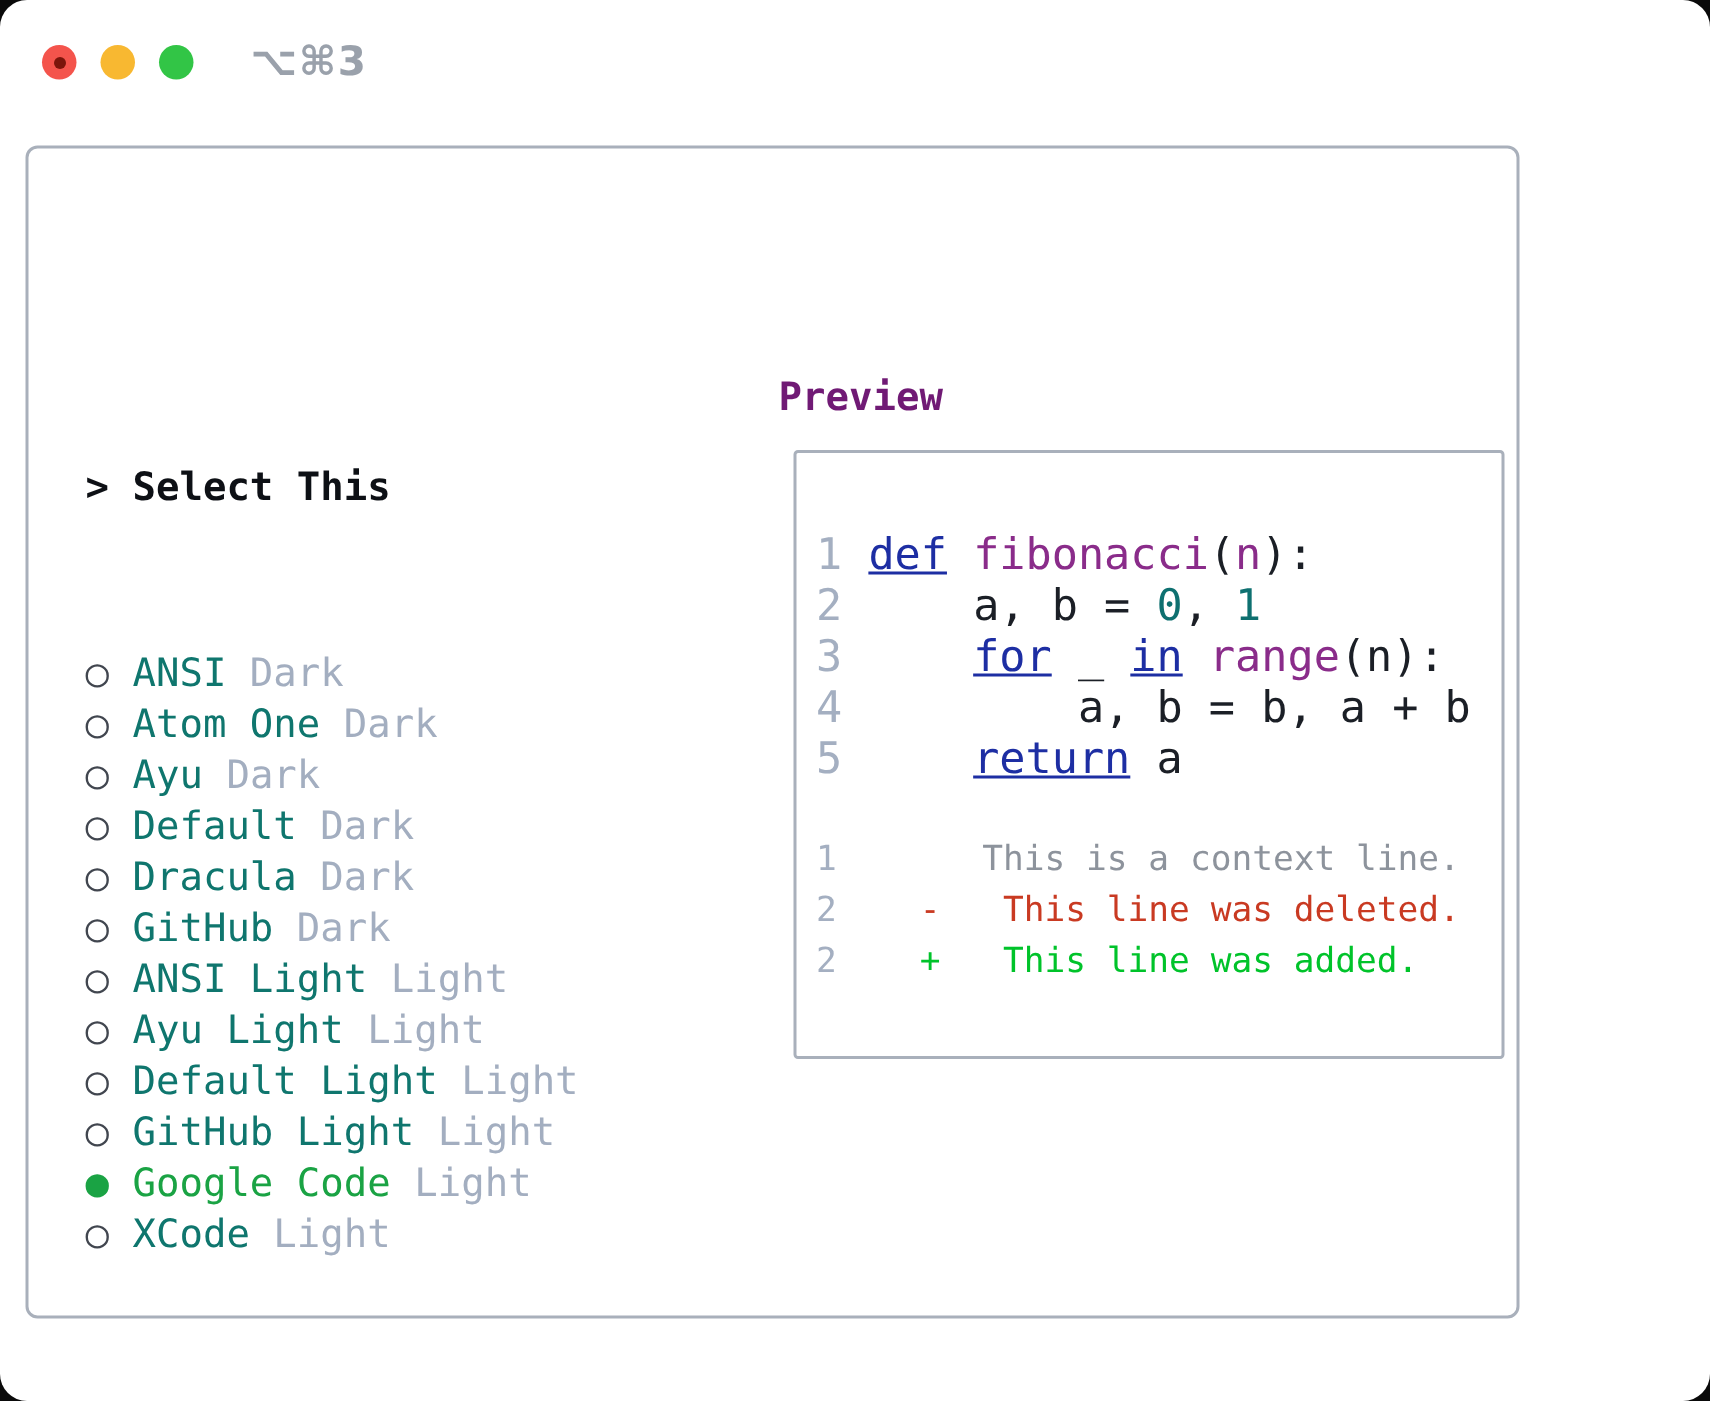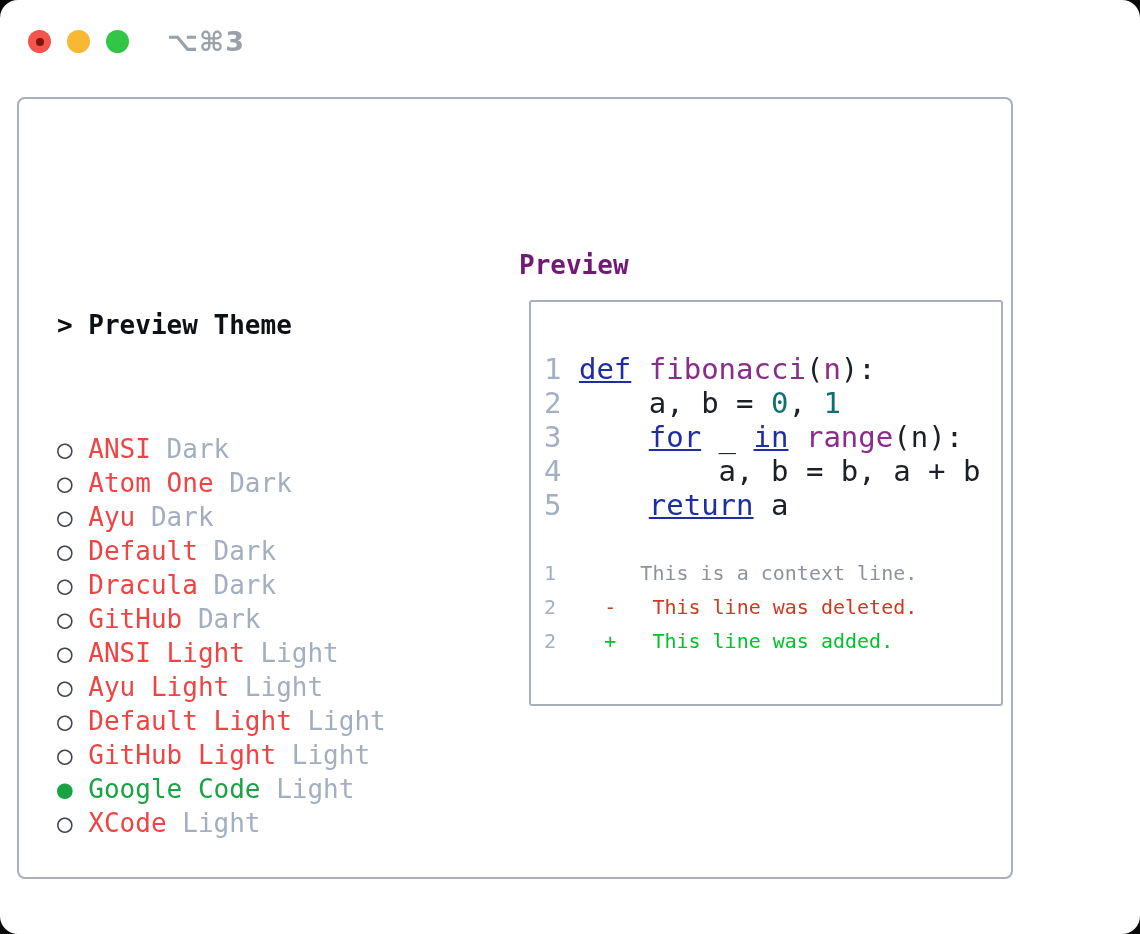--- a/index.html
+++ b/index.html
@@ -46,21 +46,21 @@
   }
   
   .left-col{
     position:absolute;left:38px;top:149px;
     font-size:26px;
     white-space:pre;
   }
   .row{height:34px;line-height:34px;}
   .title-row{font-weight:bold;color:#0d1015;}
   .marker{color:#41464f;}
-  .tname{color:#ef4444;}
+  .tname{color:#0f766e;}
   .variant{color:var(--c-muted-gray);}
   .theme-row.selected .marker,
   .theme-row.selected .tname{color:var(--c-selected-green);}
   
   .preview-title{
     position:absolute;left:500px;top:149px;
     height:34px;line-height:34px;
     font-size:26px;font-weight:bold;color:#701a75;
   }
   .preview-box{
@@ -69,21 +69,21 @@
     border:2px solid var(--c-border-gray);
     border-radius:3px;
     box-sizing:border-box;
     background:#ffffff;
   }
   .preview-code{
     padding:50px 0 0 13px;
     white-space:pre;
   }
   .code-line{height:34px;line-height:34px;font-size:29px;color:#1b1f26;}
-  .code-line.sm{font-size:20px;}
+  .code-line.sm{font-size:23px;}
   .tok-num{color:var(--c-line-number-gray);}
   .tok-kw{color:var(--c-keyword-blue);text-decoration:underline;}
   .tok-fn{color:var(--c-function-purple);}
   .tok-lit{color:var(--c-literal-teal);}
   .tok-ctx{color:var(--c-context-gray);}
   .tok-del{color:var(--c-deleted-red);}
   .tok-add{color:var(--c-added-green);}
 </style>
 </head>
 <body>
@@ -95,21 +95,21 @@
       <div class="inner"></div>
     </div>
     <div class="dot dot-yellow"></div>
     <div class="dot dot-green"></div>
     <div class="shortcut">⌥⌘3</div>
   </div>
 
   <div class="panel">
 
     <div class="left-col">
-      <div class="row title-row"><span>&gt; </span><span>Preview Theme</span></div>
+      <div class="row title-row"><span>&gt; </span><span>Select This</span></div>
 
       <div><div class="row theme-row"><span class="marker">○</span><span class="tname"> ANSI </span><span class="variant">Dark</span></div><div class="row theme-row"><span class="marker">○</span><span class="tname"> Atom One </span><span class="variant">Dark</span></div><div class="row theme-row"><span class="marker">○</span><span class="tname"> Ayu </span><span class="variant">Dark</span></div><div class="row theme-row"><span class="marker">○</span><span class="tname"> Default </span><span class="variant">Dark</span></div><div class="row theme-row"><span class="marker">○</span><span class="tname"> Dracula </span><span class="variant">Dark</span></div><div class="row theme-row"><span class="marker">○</span><span class="tname"> GitHub </span><span class="variant">Dark</span></div><div class="row theme-row"><span class="marker">○</span><span class="tname"> ANSI Light </span><span class="variant">Light</span></div><div class="row theme-row"><span class="marker">○</span><span class="tname"> Ayu Light </span><span class="variant">Light</span></div><div class="row theme-row"><span class="marker">○</span><span class="tname"> Default Light </span><span class="variant">Light</span></div><div class="row theme-row"><span class="marker">○</span><span class="tname"> GitHub Light </span><span class="variant">Light</span></div><div class="row theme-row selected"><span class="marker">●</span><span class="tname"> Google Code </span><span class="variant">Light</span></div><div class="row theme-row"><span class="marker">○</span><span class="tname"> XCode </span><span class="variant">Light</span></div></div>
 
       
 
       
 
       
     </div>
 

